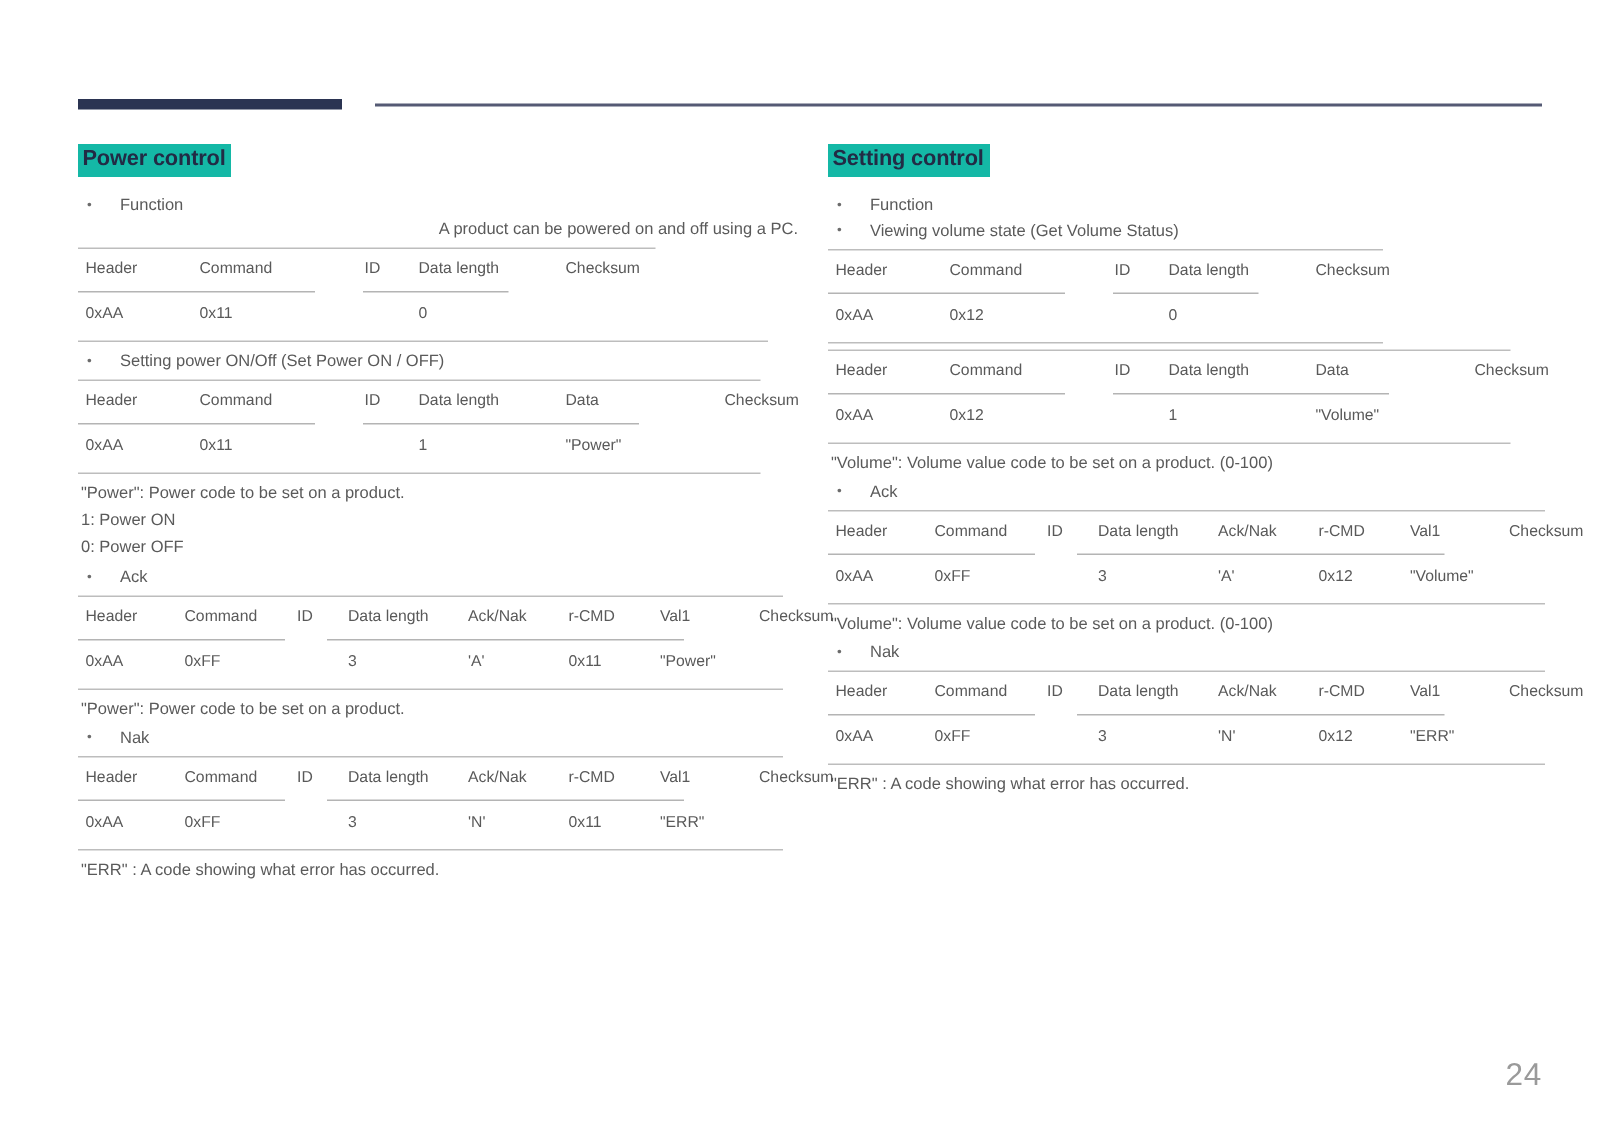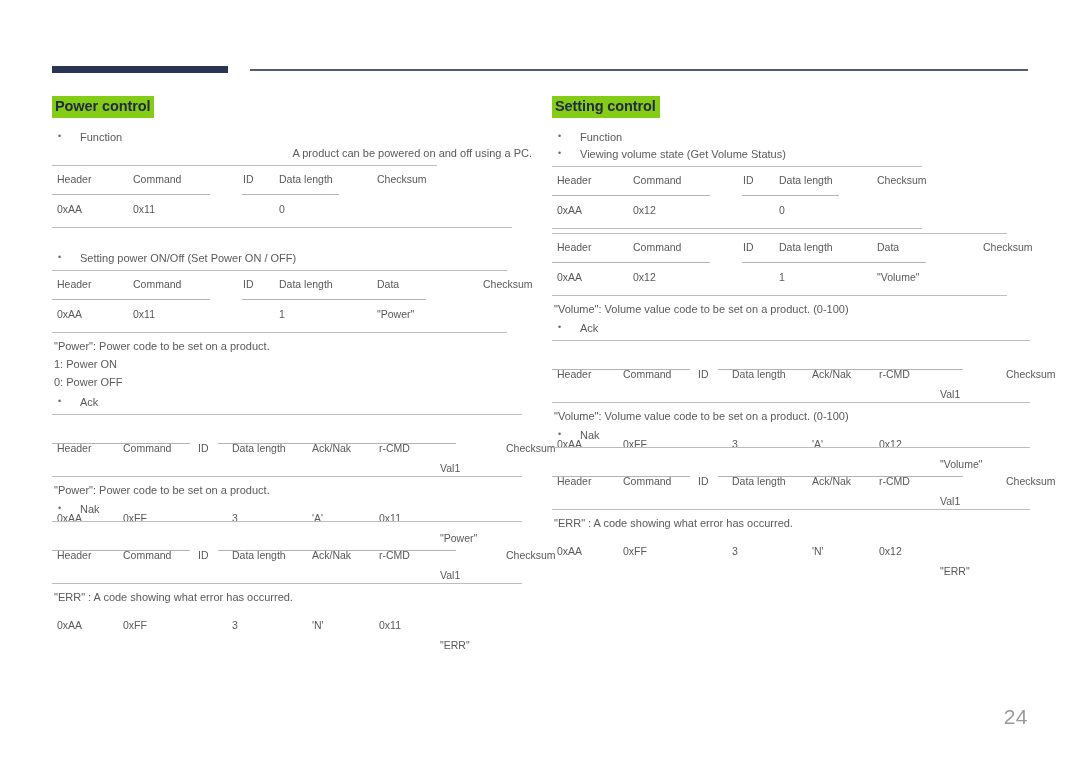--- a/index.html
+++ b/index.html
@@ -55,21 +55,21 @@
   }
   .col-left  { left: 52px; }
   .col-right { left: 552px; }
 
   
   .sec-title {
     display: inline-block;
     font-size: 14.5px;
     font-weight: bold;
     color: #222b45;
-    background: #84cc16;
+    background: #14b8a6;
     padding: 2px 4px 3px 3px;
     line-height: 1.15;
     margin: 0 0 11px 0;
     letter-spacing: -0.1px;
   }
 
   
   .bullet {
     position: relative;
     padding-left: 28px;
@@ -141,21 +141,21 @@
   .w-data     { width: 106px; }
   .w-checksum { width: 90px; }
 
   
   .a-header   { width: 66px; }
   .a-command  { width: 75px; }
   .a-id       { width: 34px; }
   .a-dlen     { width: 80px; }
   .a-acknak   { width: 67px; }
   .a-rcmd     { width: 61px; }
-  .a-val1     { width: 66px; margin-top: 40px; }
+  .a-val1     { width: 66px; }
   .a-checksum { width: 80px; }
 
   
   .page-number {
     position: absolute;
     right: 52px;
     bottom: 34px;
     font-size: 21px;
     color: #9a9a9a;
     letter-spacing: 0.5px;
@@ -195,21 +195,21 @@
       </div>
       <div class="trow body">
         <div class="tcell w-header">0xAA</div>
         <div class="tcell w-command">0x11</div>
         <div class="tcell w-id"></div>
         <div class="tcell w-dlen">0</div>
         <div class="tcell w-checksum"></div>
       </div>
     </div>
 
-    <div class="bullet" style="margin-top:22px;">
+    <div class="bullet" style="margin-top:5px;">
       <span>Setting power ON/Off (Set Power ON / OFF)</span>
     </div>
 
     <div class="tbl" style="height:63px;">
       <div class="rule top" style="width:455px;"></div>
       <div class="rule mid-a" style="top:29px; left:0; width:158px;"></div>
       <div class="rule mid-b" style="top:29px; left:190px; width:184px;"></div>
       <div class="rule bottom" style="width:455px;"></div>
       <div class="trow head">
         <div class="tcell w-header">Header</div>

